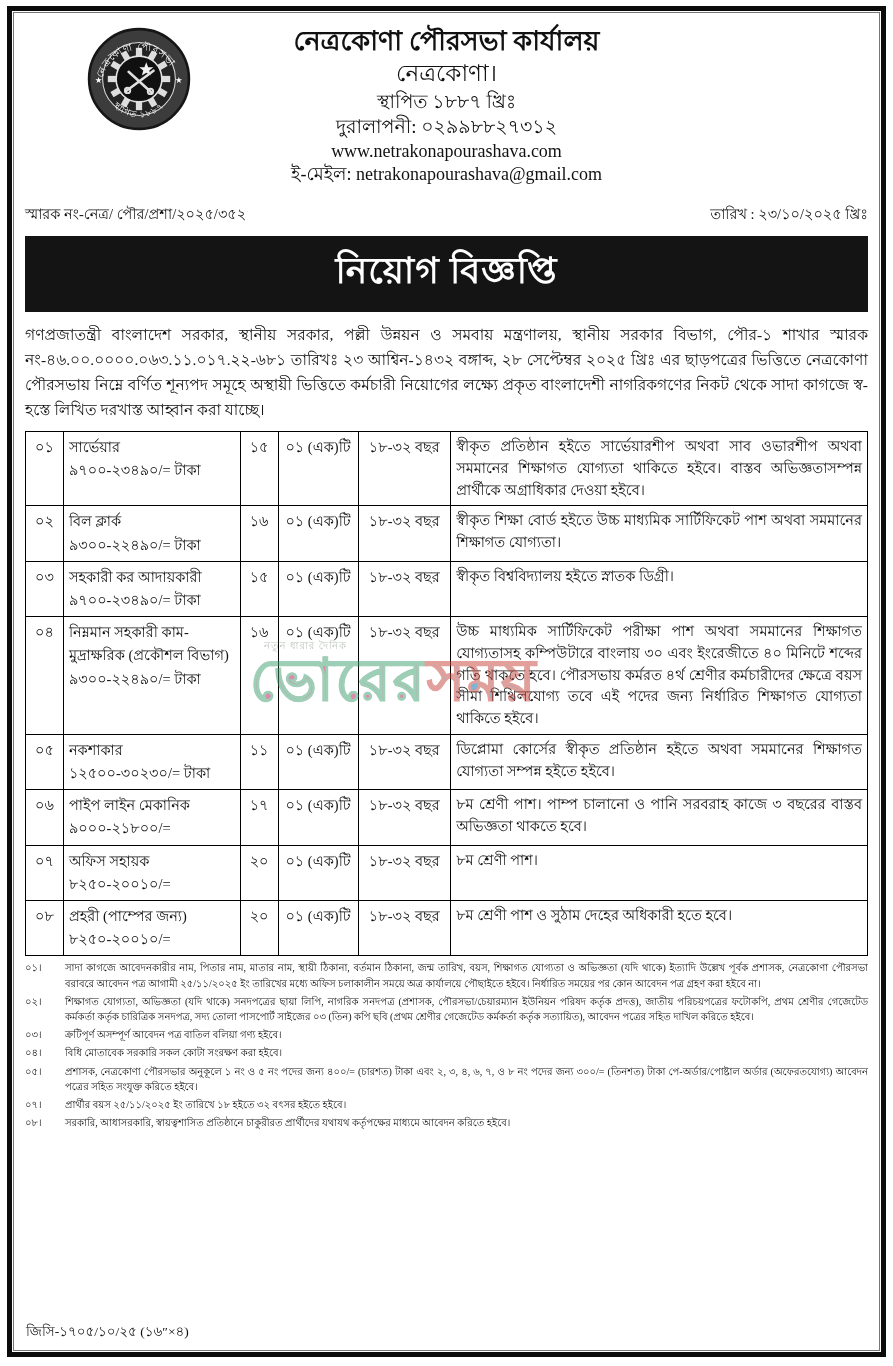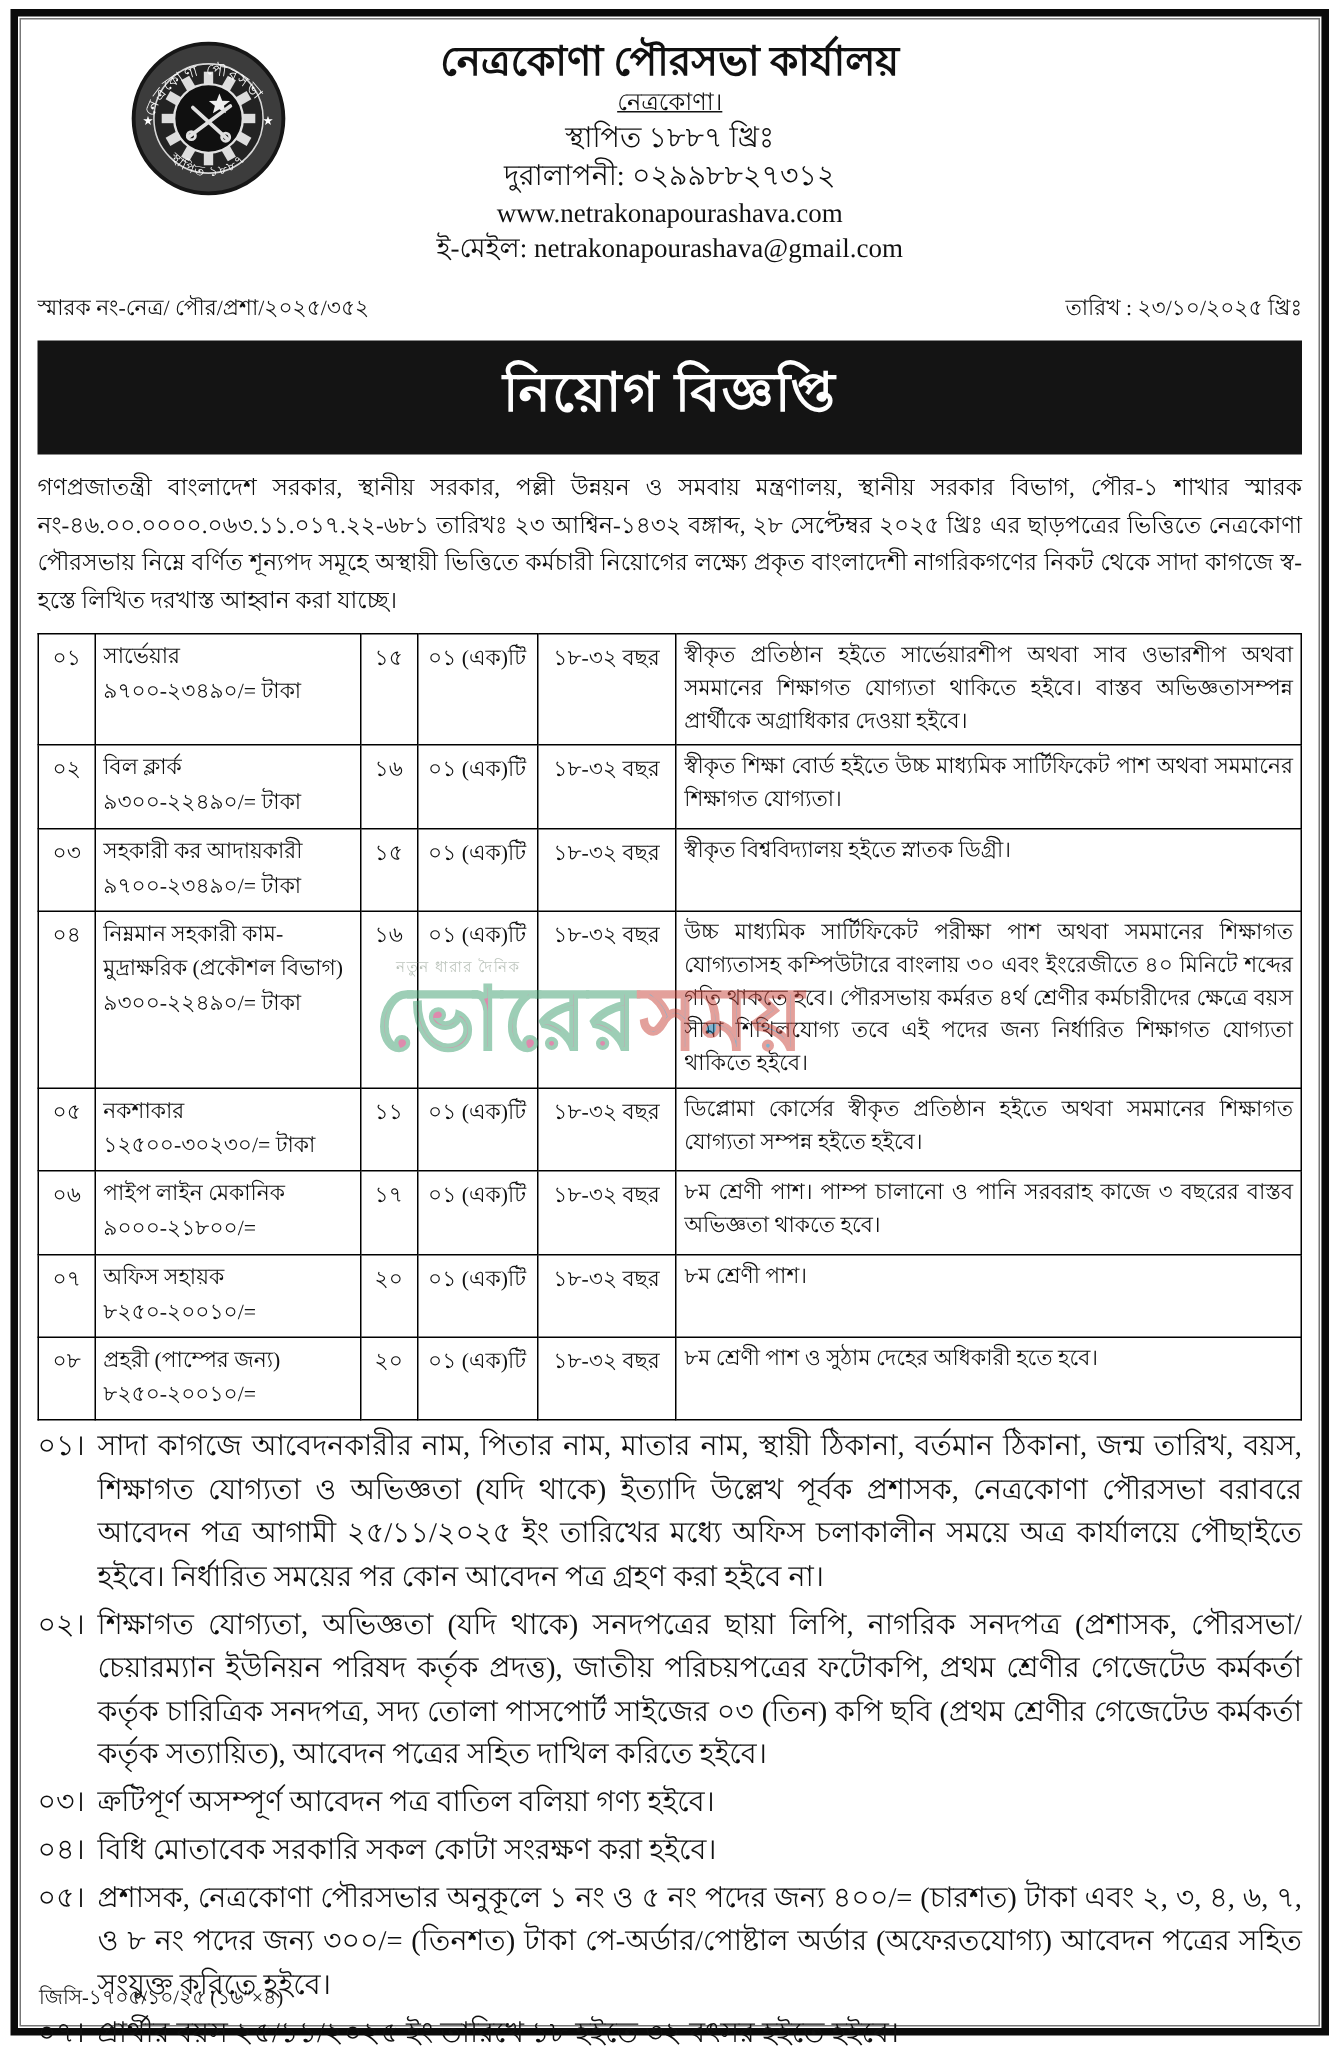--- a/index.html
+++ b/index.html
@@ -5,21 +5,21 @@
   html,body{margin:0;padding:0;background:#fff;}
   body{width:893px;height:1366px;position:relative;overflow:hidden;
        font-family:"Liberation Serif","DejaVu Serif",serif;color:#111;}
   .page{position:absolute;left:7px;top:6px;right:7px;bottom:9px;
         border:5px solid #0b0b0b;box-shadow:inset 0 0 0 1px #fff,inset 0 0 0 2px #777;
         padding:0 13px;box-sizing:border-box;background:#fff;}
   
   .letterhead{position:relative;text-align:center;padding-top:14px;}
   .logo-wrap{position:absolute;left:62px;top:16px;width:104px;height:104px;}
   .office-name{font-size:27px;font-weight:bold;line-height:1.25;}
-  .office-place{font-size:16px;line-height:1.3;text-decoration:underline;}
+  .office-place{font-size:23px;line-height:1.3;}
   .established{font-size:19px;line-height:1.35;}
   .phone-line{font-size:19px;line-height:1.35;}
   .website-line{font-size:18px;line-height:1.3;}
   .email-line{font-size:18px;line-height:1.3;}
   .memo-row{display:flex;justify-content:space-between;font-size:14.5px;margin-top:16px;}
   
   .title-bar{background:#141414;color:#fff;text-align:center;margin-top:9px;
              padding:7px 0 9px;}
   .title-bar span{font-size:36px;font-weight:bold;letter-spacing:1px;}
   
@@ -30,21 +30,21 @@
   table.positions th{font-weight:bold;text-align:center;padding:6px 3px;}
   td.c{text-align:center;}
   td.qual{text-align:justify;line-height:1.5;}
   td.namecell{line-height:1.6;}
   .col-serial{width:4.5%;} .col-name{width:21%;} .col-grade{width:4.5%;}
   .col-count{width:9.5%;} .col-age{width:11%;} .col-qual{width:49.5%;}
   
   .terms-heading{text-align:center;font-weight:bold;font-size:16.5px;margin-top:10px;
                  text-decoration:underline;}
   .terms{margin-top:4px;}
-  .term{display:flex;font-size:19px;line-height:1.52;margin-top:3px;}
+  .term{display:flex;font-size:10px;line-height:1.52;margin-top:3px;}
   .term .no{flex:0 0 40px;}
   .term .txt{flex:1;text-align:justify;}
   .print-code{position:absolute;left:14px;bottom:8px;font-size:13.5px;}
   
   .watermark{position:absolute;left:238px;top:630px;opacity:.5;pointer-events:none;
              line-height:1;}
   .wm-tagline{font-size:10px;color:#7a8a7a;letter-spacing:1px;margin-left:14px;}
   .wm-main{font-size:58px;font-weight:bold;letter-spacing:2px;
            font-family:"Liberation Sans","DejaVu Sans",sans-serif;}
   .wm-green{color:#be185d;-webkit-text-stroke:1px #3e9e6f;}

